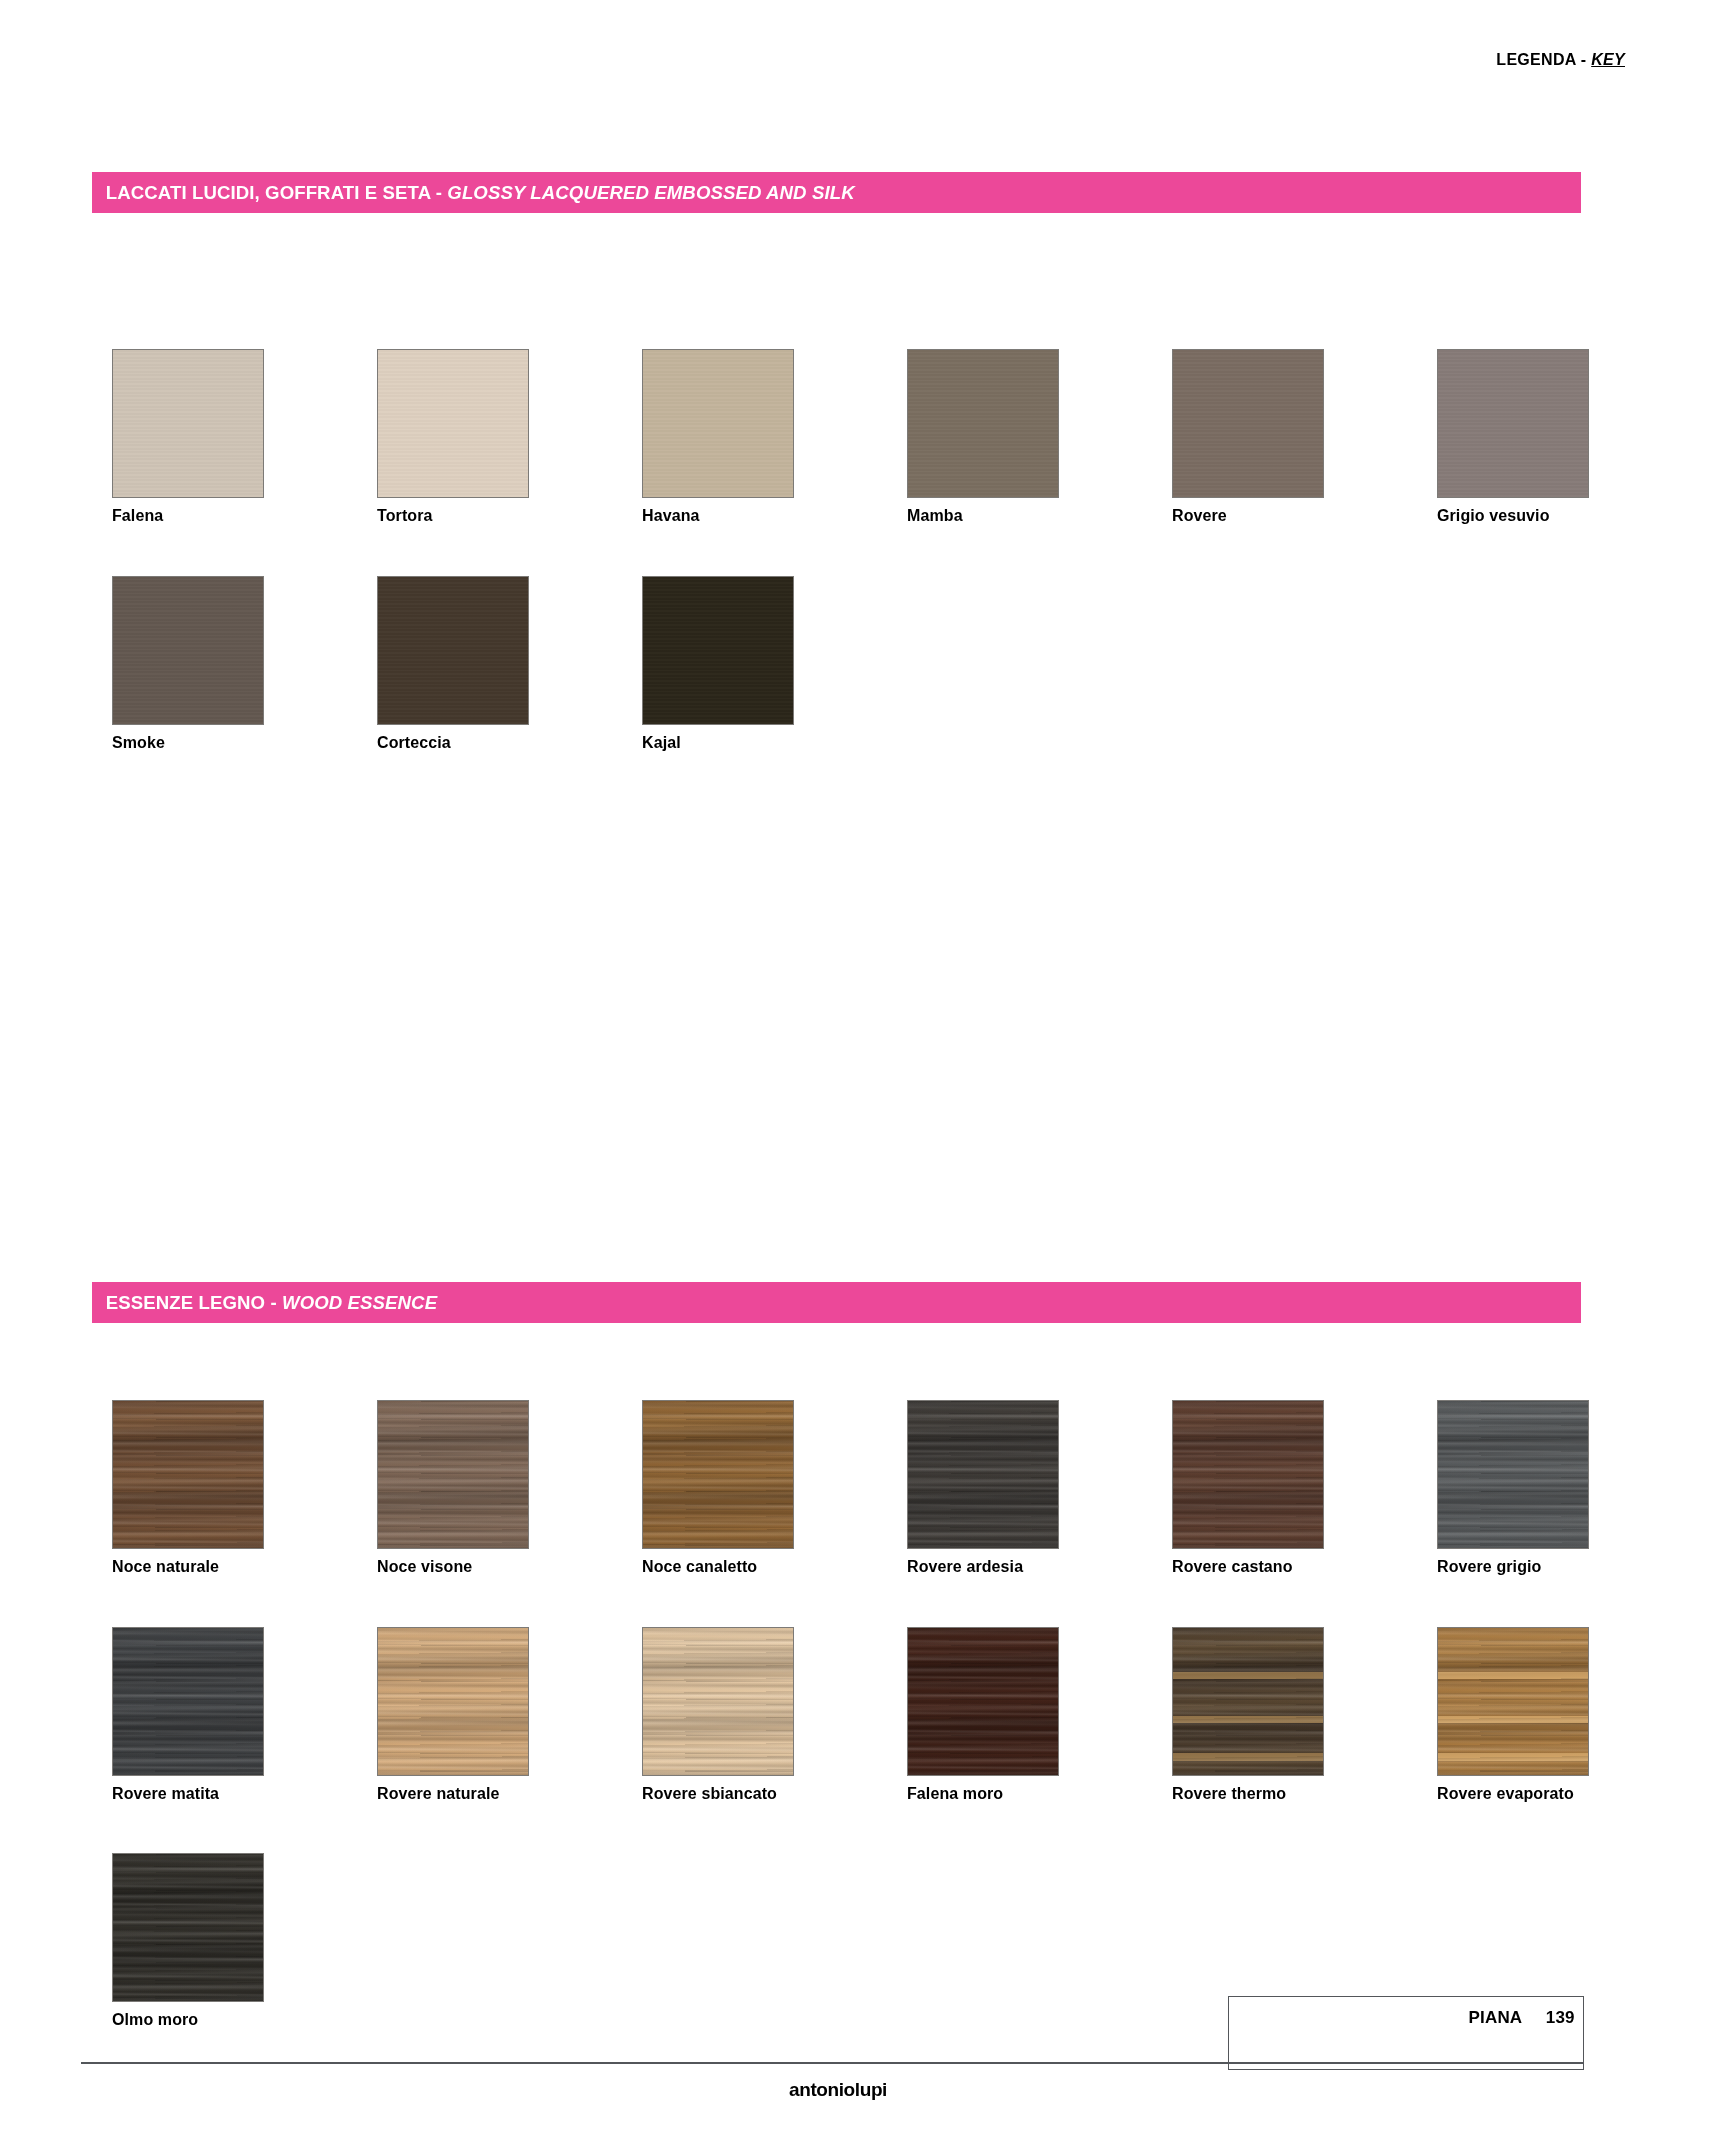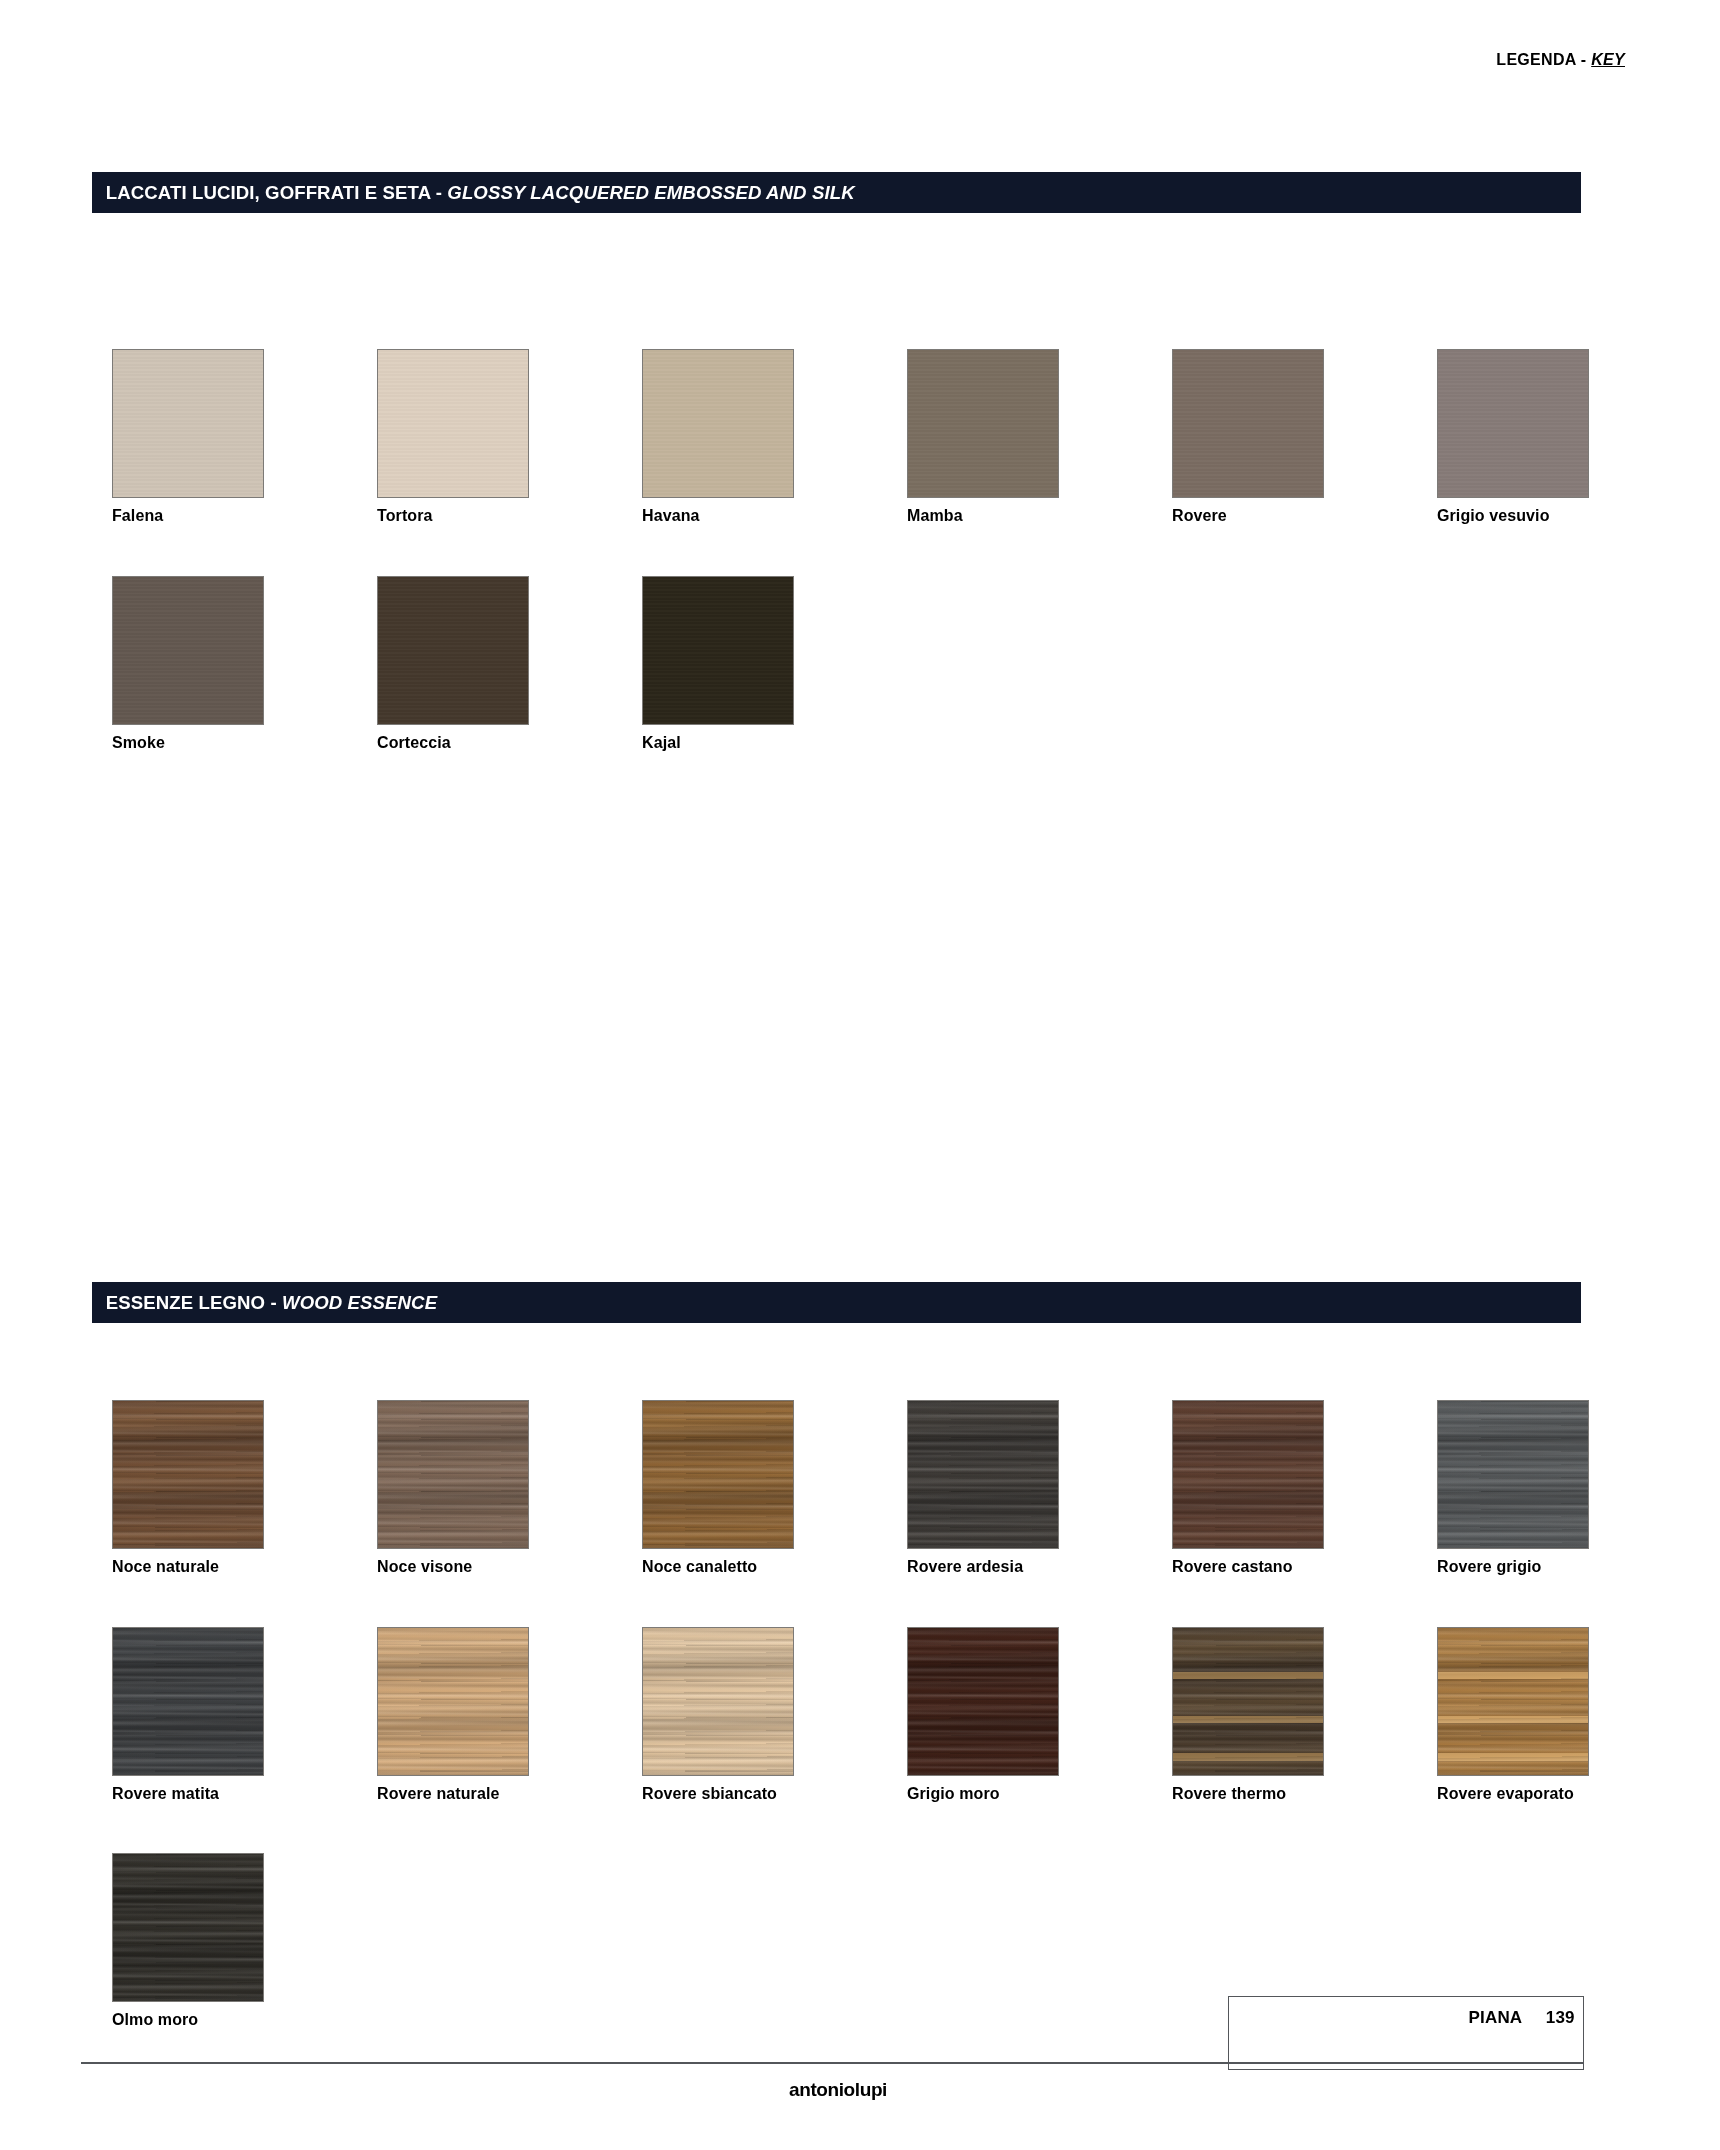--- a/index.html
+++ b/index.html
@@ -40,21 +40,21 @@
   .section {
     position: absolute;
     left: 92px;
     width: 1489px;
   }
   .section--lacquer { top: 172px; }
   .section--wood    { top: 1282px; }
 
   
   .banner {
-    background: #0f172a;
+    background: #ec4899;
     height: 41px;
     display: flex;
     align-items: center;
     padding-left: 13.8px;
     box-sizing: border-box;
   }
   .banner-text {
     color: #ffffff;
     font-size: 18.6px;
     font-weight: bold;
@@ -288,21 +288,21 @@
         <div class="swatch-cell">
           <div class="swatch-chip wood" style="background-color: rgb(211, 168, 120); background-image: linear-gradient(178deg, rgba(255, 255, 255, 0) 0%, rgba(232, 197, 154, 0.333) 14%, rgba(0, 0, 0, 0.18) 27%, rgba(255, 255, 255, 0) 38%, rgba(232, 197, 154, 0.267) 52%, rgba(0, 0, 0, 0.15) 66%, rgba(255, 255, 255, 0) 78%, rgba(232, 197, 154, 0.227) 90%, rgba(0, 0, 0, 0.12) 100%);"></div>
           <div class="swatch-label">Rovere naturale</div>
         </div>
         <div class="swatch-cell">
           <div class="swatch-chip wood" style="background-color: rgb(227, 197, 159); background-image: linear-gradient(178deg, rgba(255, 255, 255, 0) 0%, rgba(240, 218, 187, 0.333) 14%, rgba(0, 0, 0, 0.18) 27%, rgba(255, 255, 255, 0) 38%, rgba(240, 218, 187, 0.267) 52%, rgba(0, 0, 0, 0.15) 66%, rgba(255, 255, 255, 0) 78%, rgba(240, 218, 187, 0.227) 90%, rgba(0, 0, 0, 0.12) 100%);"></div>
           <div class="swatch-label">Rovere sbiancato</div>
         </div>
         <div class="swatch-cell">
           <div class="swatch-chip wood" style="background-color: rgb(61, 31, 22); background-image: linear-gradient(178deg, rgba(255, 255, 255, 0) 0%, rgba(92, 49, 36, 0.333) 14%, rgba(0, 0, 0, 0.18) 27%, rgba(255, 255, 255, 0) 38%, rgba(92, 49, 36, 0.267) 52%, rgba(0, 0, 0, 0.15) 66%, rgba(255, 255, 255, 0) 78%, rgba(92, 49, 36, 0.227) 90%, rgba(0, 0, 0, 0.12) 100%);"></div>
-          <div class="swatch-label">Grigio moro</div>
+          <div class="swatch-label">Falena moro</div>
         </div>
         <div class="swatch-cell">
           <div class="swatch-chip wood" style="background-color: rgb(74, 59, 44); background-image: linear-gradient(178deg, rgba(255, 255, 255, 0) 0%, rgba(154, 122, 78, 0.333) 14%, rgba(0, 0, 0, 0.18) 27%, rgba(255, 255, 255, 0) 38%, rgba(154, 122, 78, 0.267) 52%, rgba(0, 0, 0, 0.15) 66%, rgba(255, 255, 255, 0) 78%, rgba(154, 122, 78, 0.227) 90%, rgba(0, 0, 0, 0.12) 100%);">
               <div class="plank" style="top: 30%; height: 7.6px; background: rgb(154, 122, 78); opacity: 0.92; box-shadow: rgba(0, 0, 0, 0.35) 0px 0.7px 1.4px;"></div>
               <div class="plank" style="top: 60%; height: 7.6px; background: rgb(154, 122, 78); opacity: 0.92; box-shadow: rgba(0, 0, 0, 0.35) 0px 0.7px 1.4px;"></div>
               <div class="plank" style="top: 85.5%; height: 7.6px; background: rgb(154, 122, 78); opacity: 0.92; box-shadow: rgba(0, 0, 0, 0.35) 0px 0.7px 1.4px;"></div>
             </div>
           <div class="swatch-label">Rovere thermo</div>
         </div>
         <div class="swatch-cell">

